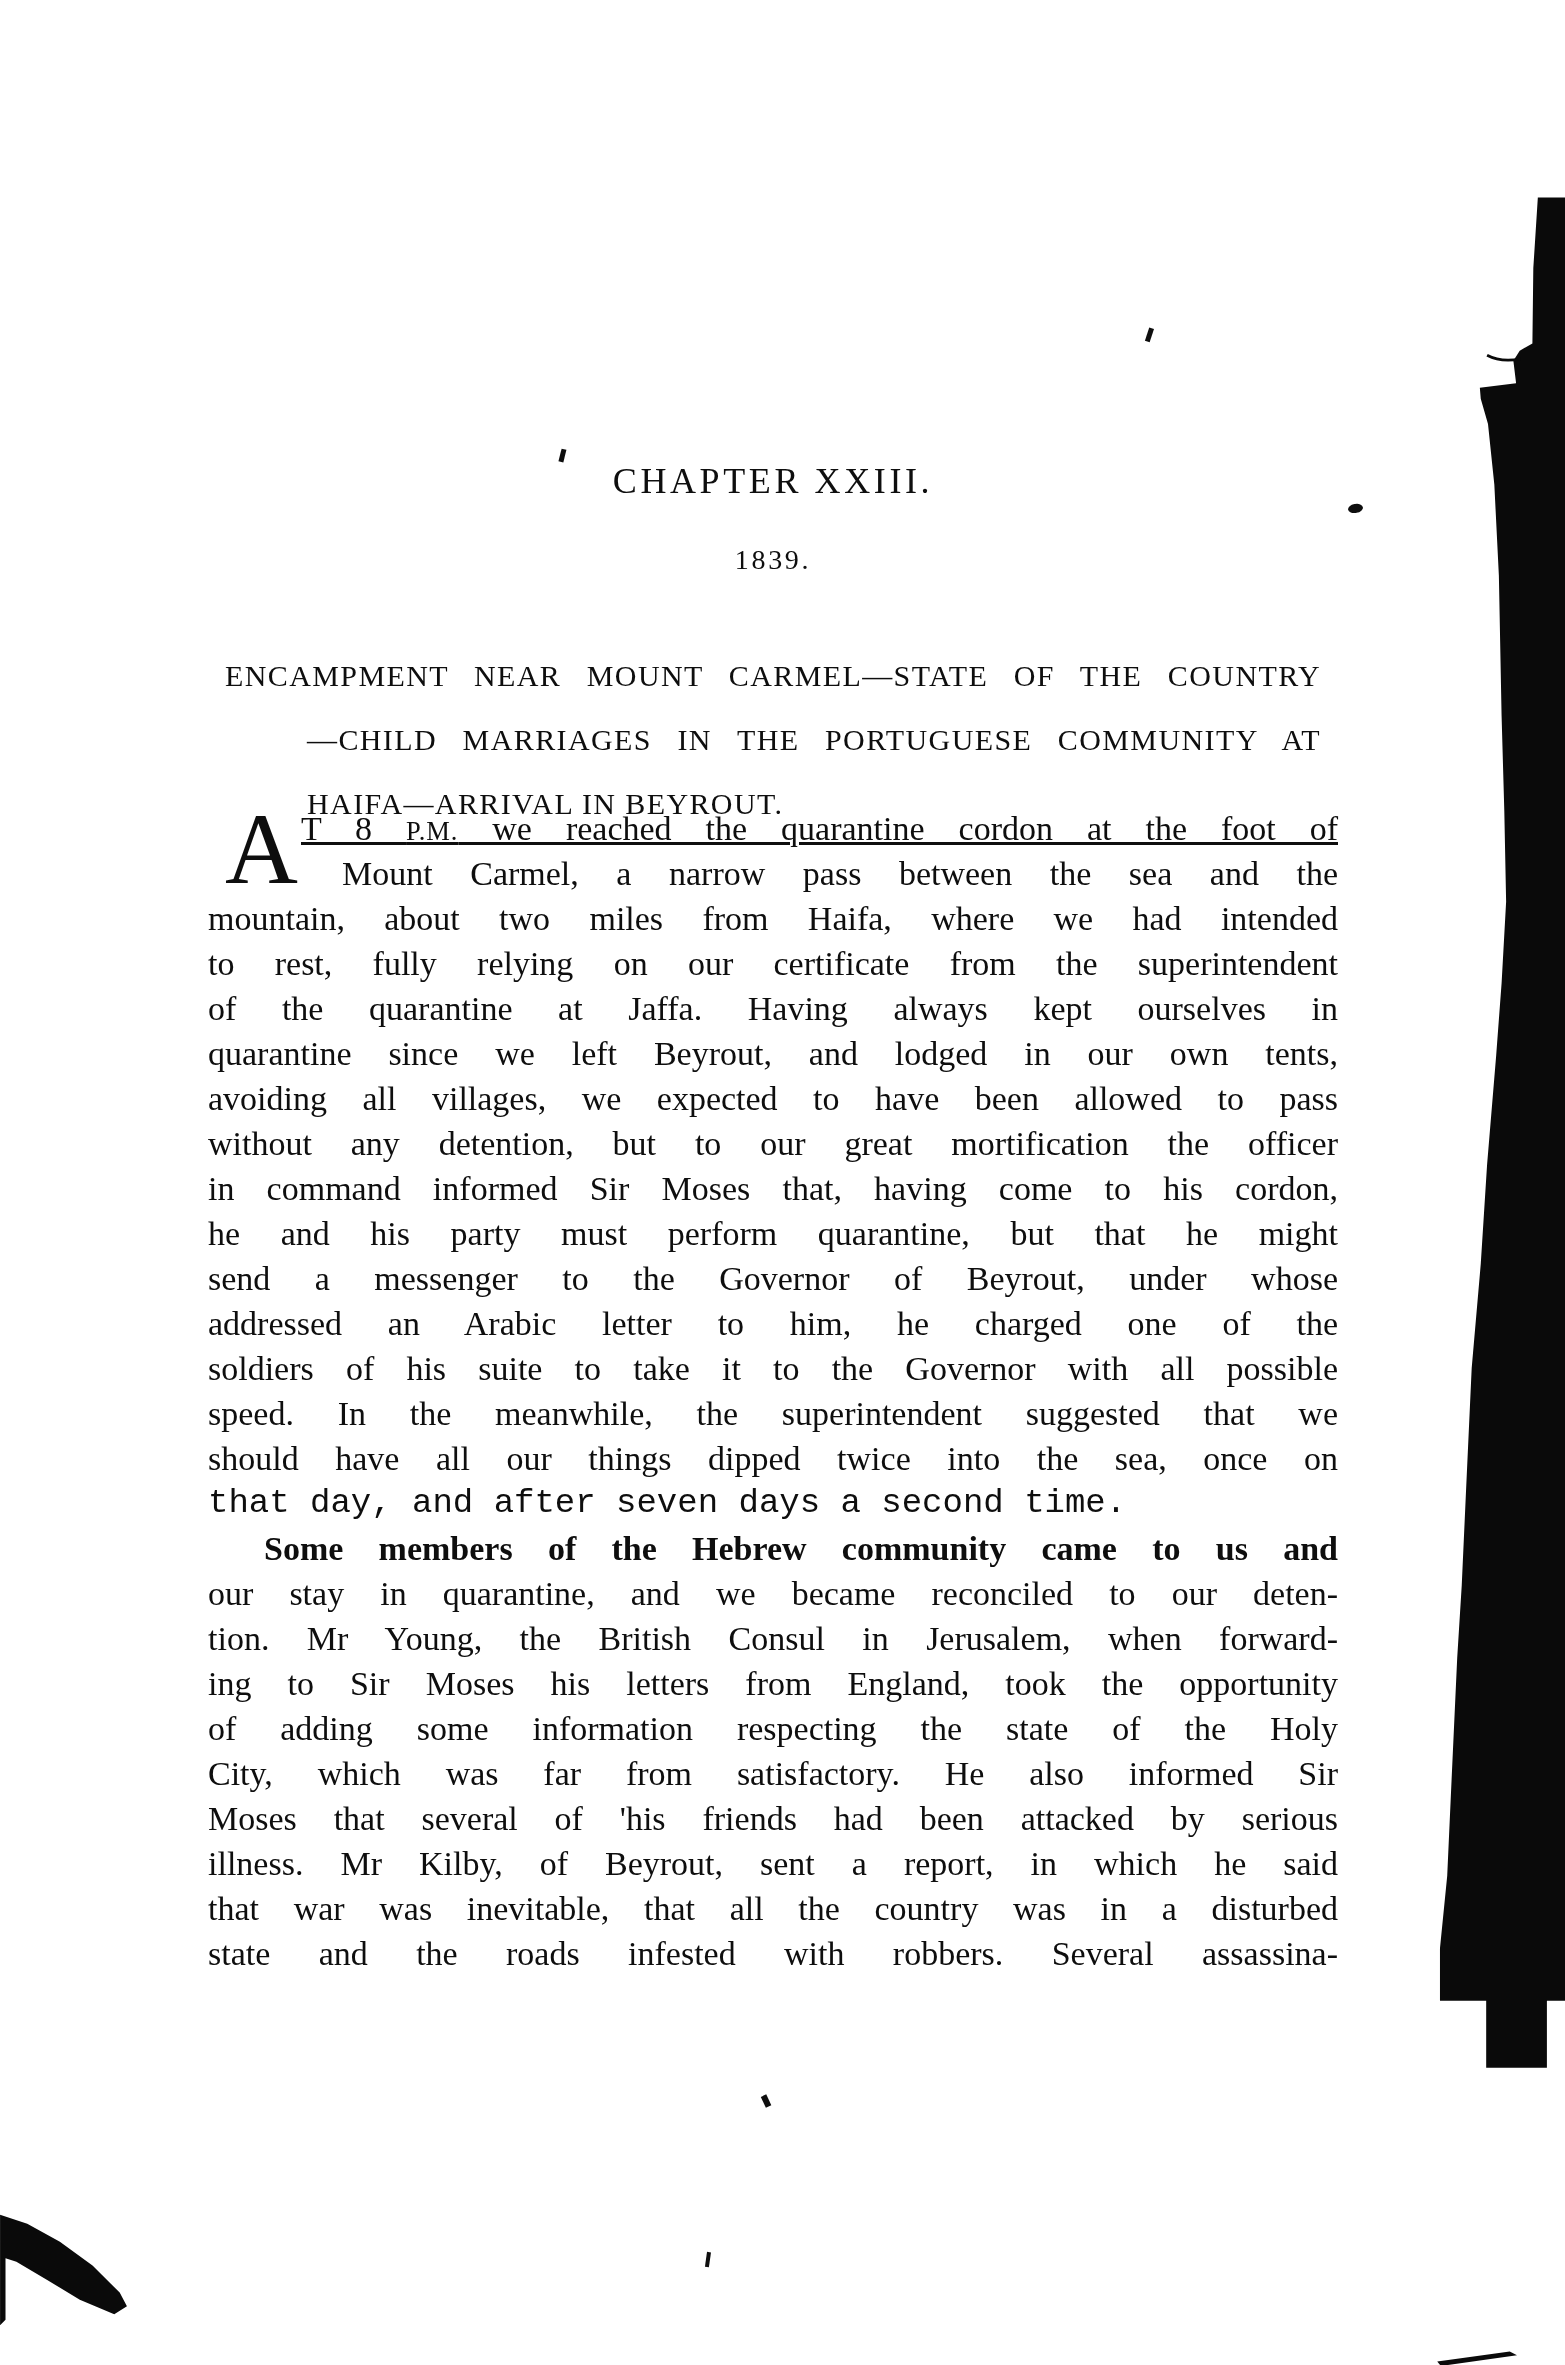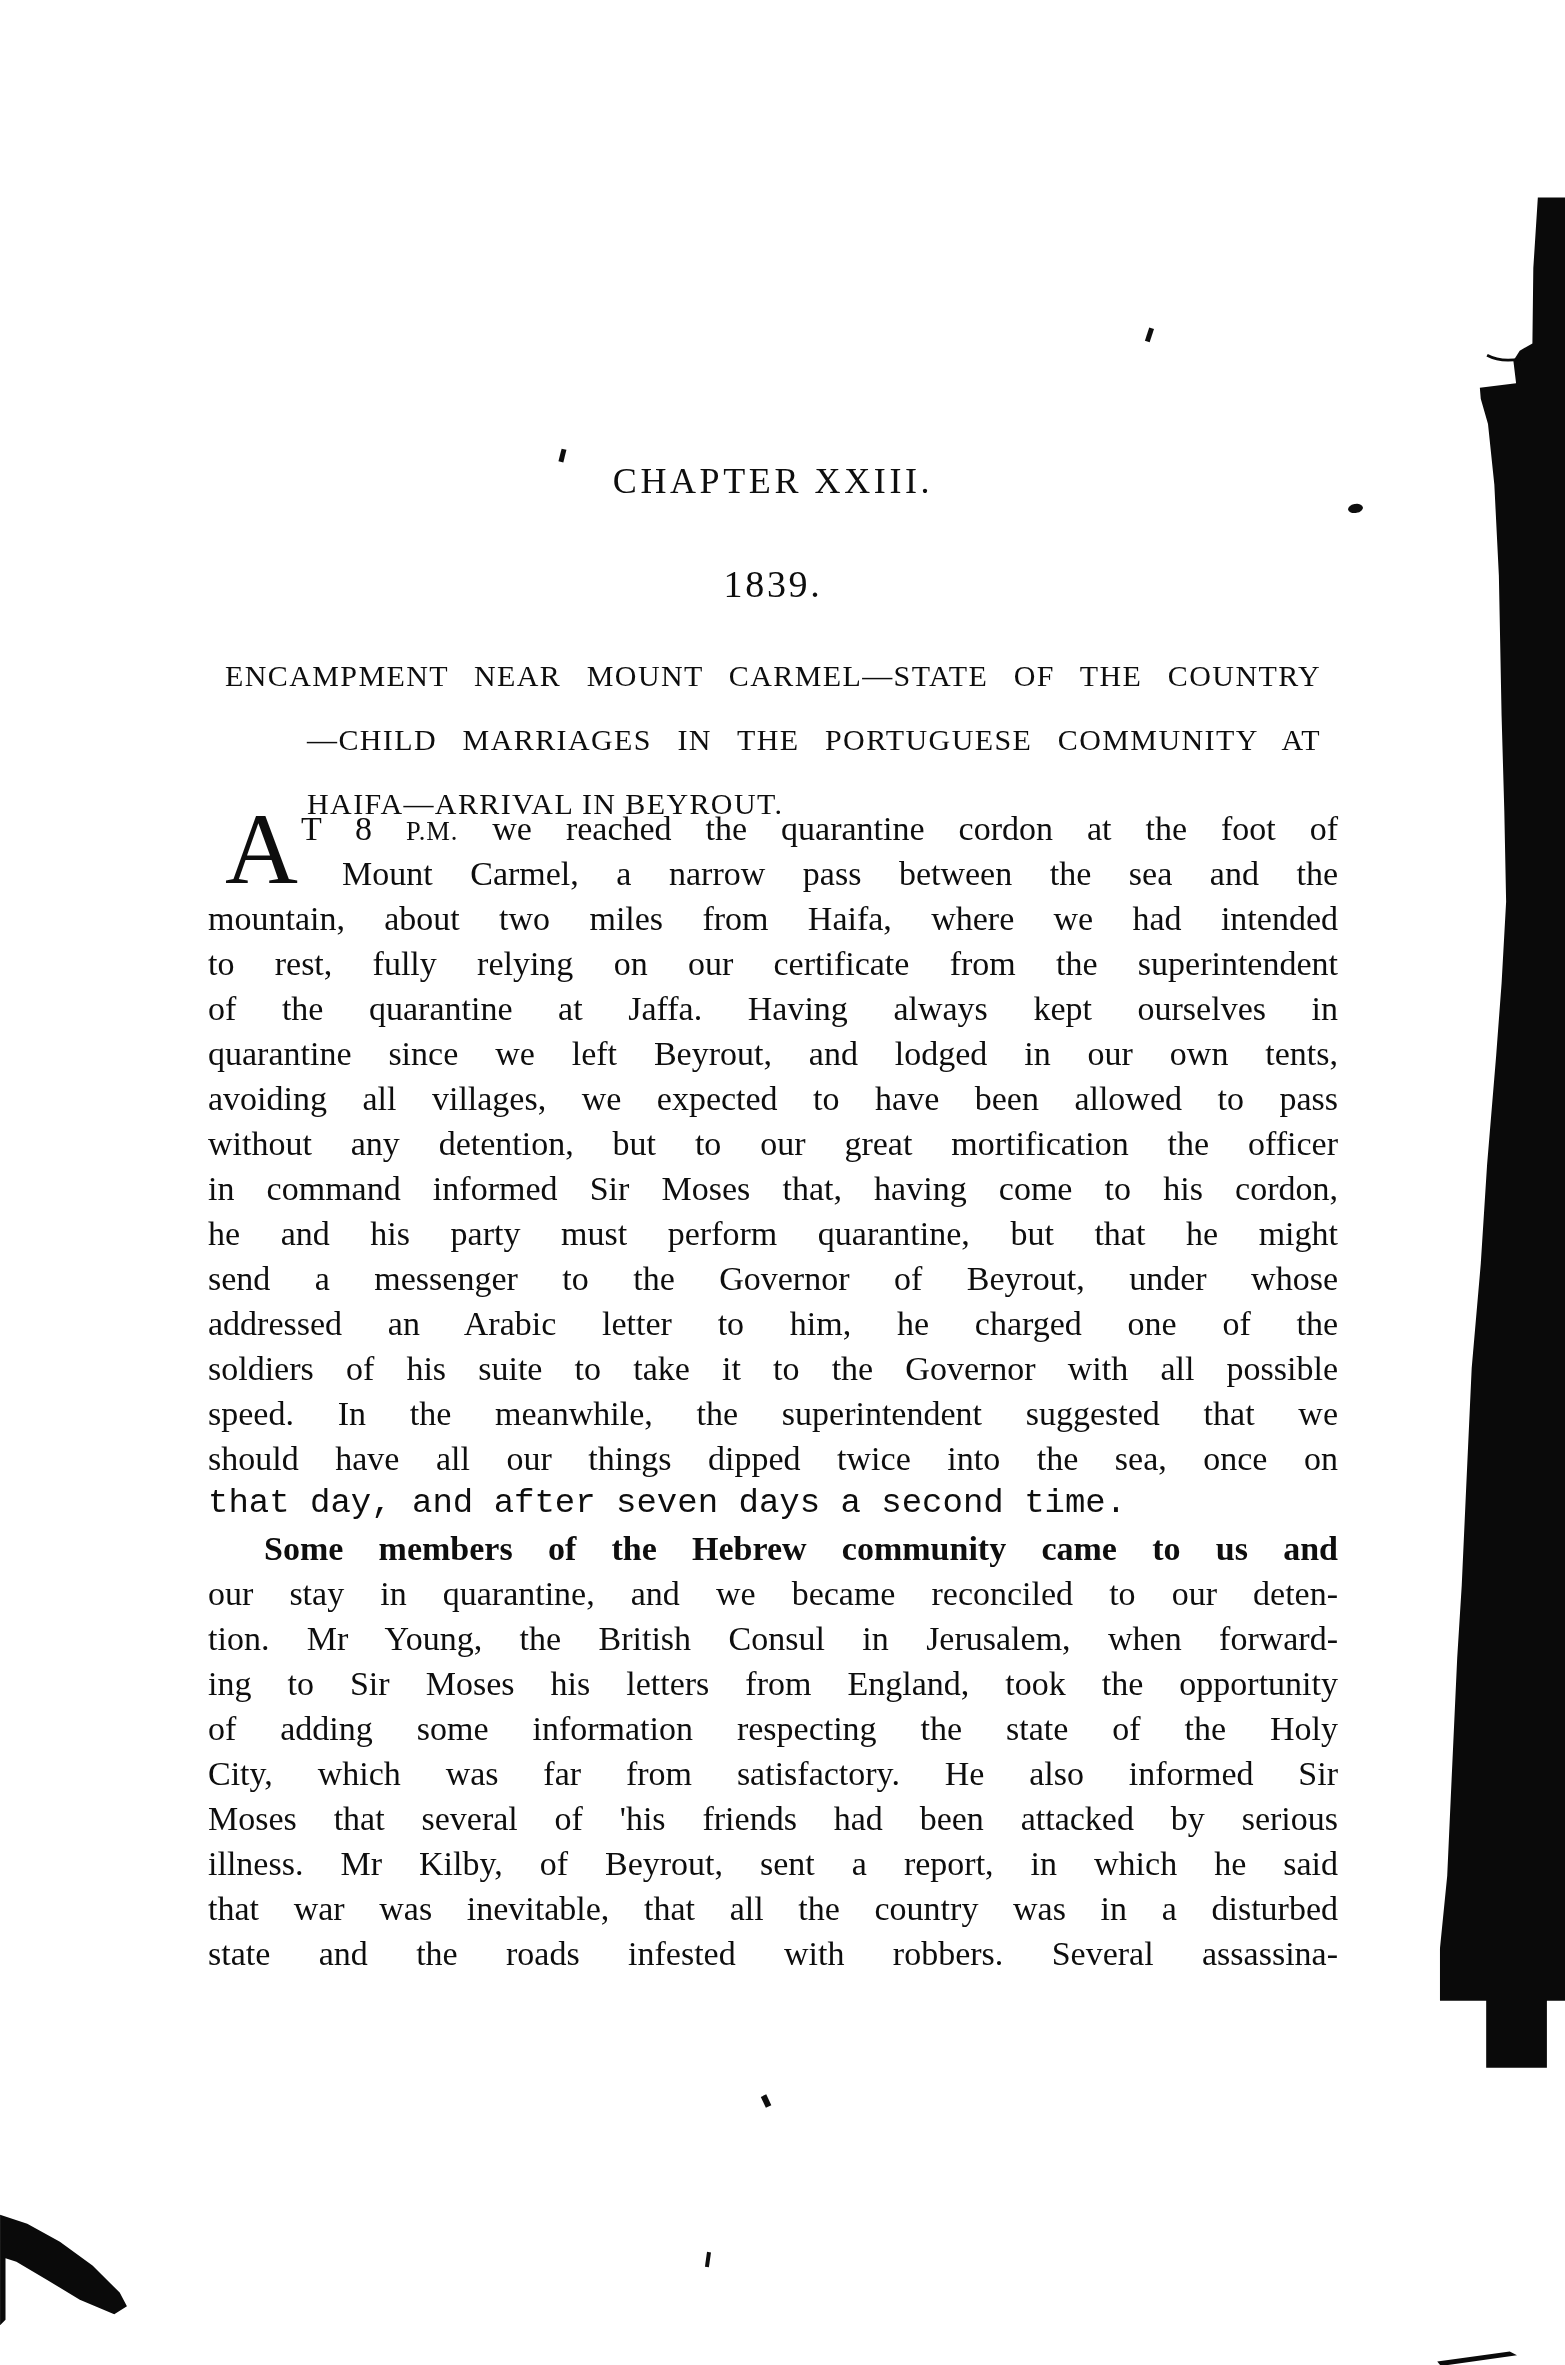--- a/index.html
+++ b/index.html
@@ -13,38 +13,38 @@
   .abs { position:absolute; }
 
   
   #chapter-title {
     left:208px; top:458px; width:1130px;
     font-size:36px; line-height:47px; letter-spacing:3.6px;
     text-align:center; white-space:nowrap;
   }
   
   #chapter-year {
-    left:208px; top:563px; width:1130px;
-    font-size:38px; line-height:43px; letter-spacing:2.7px;
+    left:208px; top:538px; width:1130px;
+    font-size:28px; line-height:43px; letter-spacing:2.7px;
     text-align:center;
   }
 
   
   #section-heading { left:225px; top:634px; width:1096px;
     font-size:30px; line-height:44px; letter-spacing:1.4px; }
   #section-heading .hline { text-align:justify; text-align-last:justify;margin-top:20px; }
   #section-heading .hline.cont { padding-left:82px; }
   #section-heading .hline.hlast { text-align-last:left; }
 
   
   #body-text { left:208px; top:806px; width:1130px;
     font-size:34px; line-height:45px; }
   .line { height:45px; text-align:justify; text-align-last:justify; text-justify:inter-word; }
   .line.endline { text-align-last:left;font-family:Liberation Mono, monospace; }
-  .line.dc1 { padding-left:93px; }
+  .line.dc1 { padding-left:93px;text-decoration:underline; }
   .line.dc2 { padding-left:134px; }
   .line.pind { text-indent:56px;font-weight:bold; }
   .sc { font-size:0.78em; letter-spacing:0.9px; }
 
   
   #drop-cap { left:225px; top:799px; font-size:101px; line-height:1; }
 
   
   .speck { position:absolute; background:var(--ink); }
 

